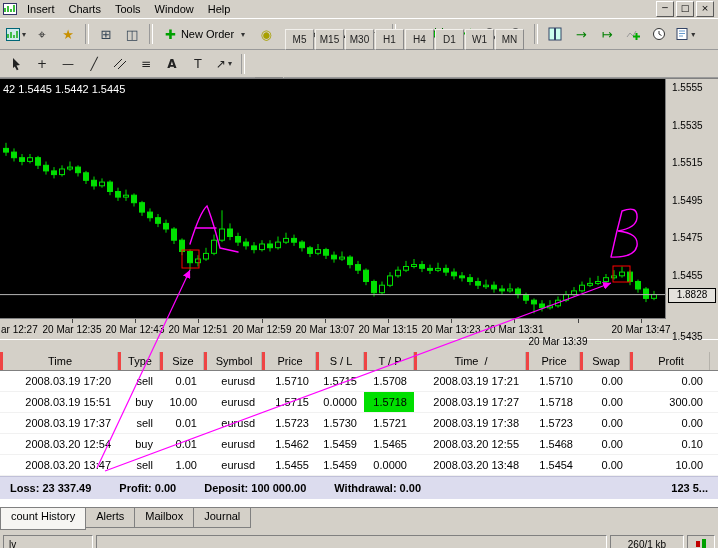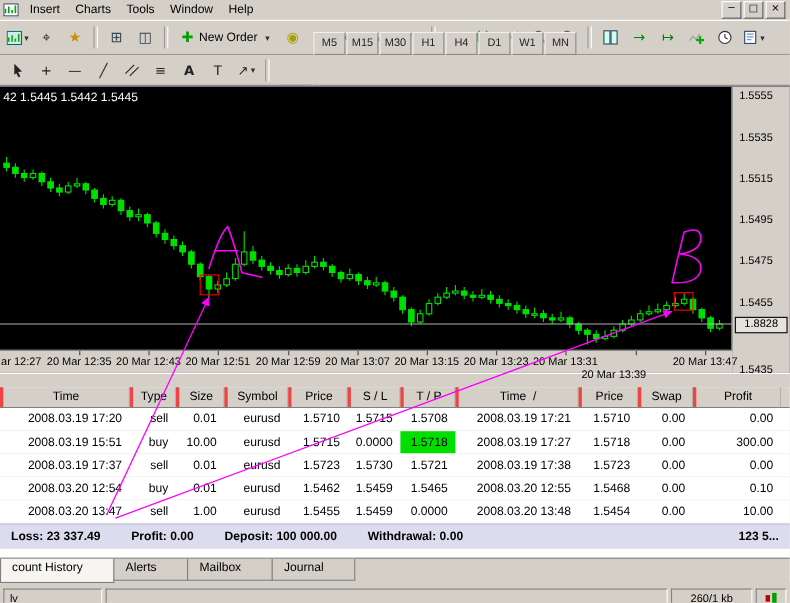--- a/index.html
+++ b/index.html
@@ -49,21 +49,21 @@
   .t-header{height:18px;background:#d4d0c8;border-bottom:1px solid #808080;}
   .hc{display:flex;align-items:center;justify-content:center;font-size:11px;
       border-right:1px solid #b5b2ab;border-left:3px solid #ef4444;white-space:pre;}
   .t-row{height:20px;background:#fff;border-bottom:1px solid #f1f1f1;}
   .tc{display:flex;align-items:center;justify-content:flex-end;padding-right:7px;font-size:11px;white-space:nowrap;overflow:hidden;}
   .t-summary{height:22px;background:#dcdcee;display:flex;align-items:center;font-weight:bold;
              padding:0 10px;gap:28px;border-top:1px solid #c0c0d8;}
   .sright{margin-left:auto;}
   .t-filler{height:8px;background:#fff;}
   .tabs{height:22px;background:#d4d0c8;display:flex;align-items:flex-start;border-top:1px solid #808080;}
-  .tab{height:17px;padding:2px 28px 0 10px;border:1px solid #808080;border-top:none;background:#d4d0c8;
+  .tab{height:17px;padding:2px 10px 0 10px;border:1px solid #808080;border-top:none;background:#d4d0c8;
        font-size:11px;margin-right:-1px;}
   .tab.active{background:#f6f5f2;height:19px;}
   
   .statusbar{height:24px;display:flex;align-items:center;gap:3px;padding:2px 3px;background:#d4d0c8;}
   .cell{border:1px solid;border-color:#808080 #fff #fff #808080;height:17px;display:flex;align-items:center;
         padding:0 5px;font-size:10px;}
   .c1{width:78px;}
   .cmid{flex:1;}
   .ctraffic{width:62px;justify-content:center;}
   .cicon{width:22px;justify-content:center;gap:2px;padding:0 2px;}

